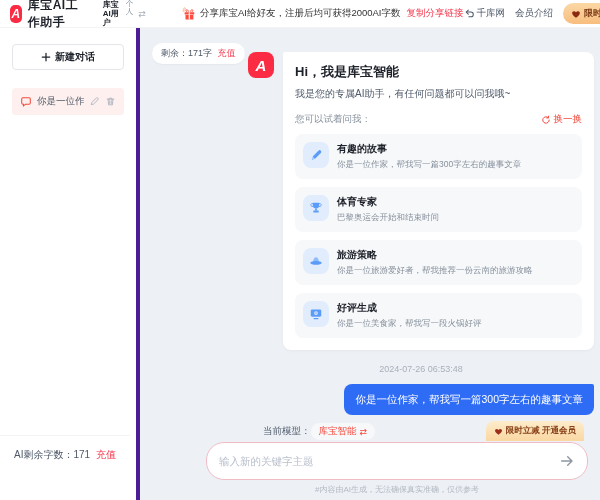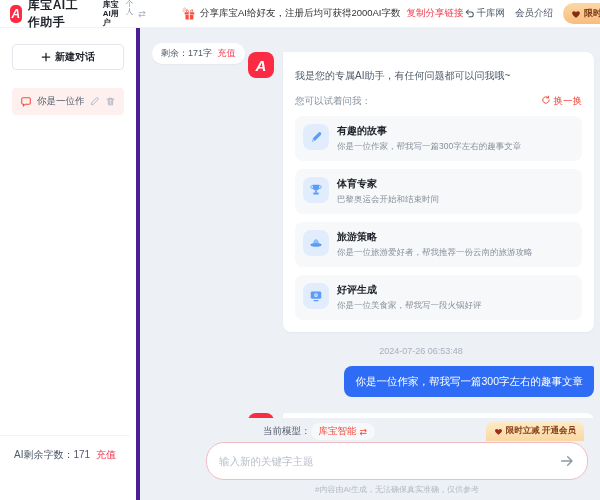--- a/index.html
+++ b/index.html
@@ -40,21 +40,21 @@
 
   
   .chat { height:100%; padding:24px 6px 0 108px; overflow:hidden; }
   .msg-row { display:flex; align-items:flex-start; gap:9px; }
   .avatar { width:26px; height:26px; background:#fb2b43; border-radius:8px; color:#fff; font-weight:bold; font-style:italic; font-size:15px; display:flex; align-items:center; justify-content:center; flex:0 0 26px; }
   .card { background:#fff; border-radius:2px 8px 8px 8px; flex:1; box-shadow:0 1px 3px rgba(29,33,41,.04); }
   .greeting { padding:11px 12px 12px; }
   .g-title { font-size:13px; font-weight:bold; }
   .g-sub { font-size:10px; color:#4e5969; margin-top:6px; }
   .try-row { display:flex; justify-content:space-between; align-items:center; margin-top:12px; font-size:9.5px; color:#86909c; }
-  .refresh { display:flex; align-items:flex-start; gap:3px; color:#f5483b; cursor:pointer; }
+  .refresh { display:flex; align-items:center; gap:3px; color:#f5483b; cursor:pointer; }
   .sugg-grid { display:grid; grid-template-columns:1fr; gap:8px; margin-top:8px; }
   .sugg { background:#f7f8fa; border-radius:8px; padding:8px; display:flex; gap:8px; align-items:flex-start; cursor:pointer; }
   .tile { width:26px; height:26px; background:#e1edfd; border-radius:8px; display:flex; align-items:center; justify-content:center; flex:0 0 26px; }
   .s-title { font-size:10px; font-weight:bold; color:#1d2129; }
   .s-desc { font-size:8.5px; color:#86909c; margin-top:3px; line-height:1.4; }
 
   .timestamp { text-align:center; font-size:9px; color:#a9b0bc; margin:14px 0 10px; }
   .user-bubble { margin-left:auto; max-width:310px; width:fit-content; background:#2f6cf6; color:#fff; font-size:10.5px; line-height:1.5; padding:8px 11px; border-radius:8px 2px 8px 8px; }
   .ai-row { margin-top:16px; }
   .ai-answer { padding:13px 14px; font-size:10.5px; color:#1d2129; line-height:1.85; }
@@ -150,20 +150,21 @@
       <div class="remain-badge">
         <span>剩余：171字</span>
         <span class="red-link">充值</span>
       </div>
 
       <div class="chat">
 
         <div class="msg-row">
           <div class="avatar">A</div>
           <div class="card greeting">
+            <div class="g-title">Hi，我是库宝智能</div>
             <div class="g-sub">我是您的专属AI助手，有任何问题都可以问我哦~</div>
             <div class="try-row">
               <span>您可以试着问我：</span>
               <span class="refresh">
                 <svg width="10" height="10" viewBox="0 0 14 14">
                     <path d="M11.5 7a4.5 4.5 0 1 1-1.4-3.3M10.6 1.6v2.5H8.1" stroke="#f5483b" fill="none" stroke-width="1.4" stroke-linecap="round"></path>
                   </svg>
                 <span>换一换</span>
               </span>
             </div>

